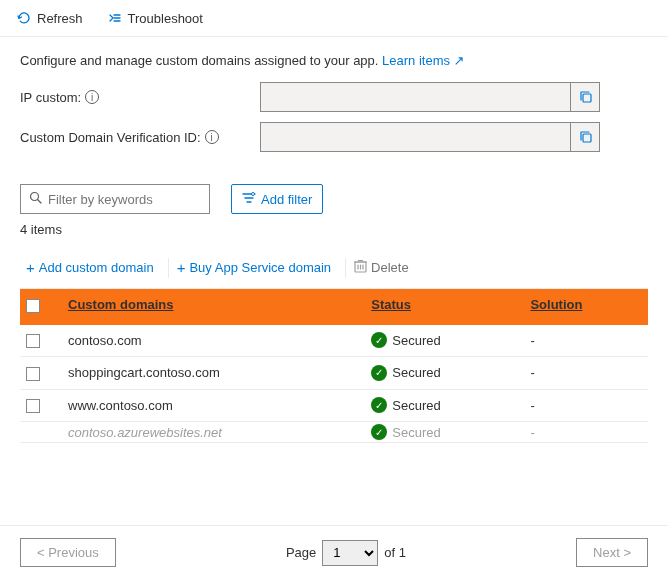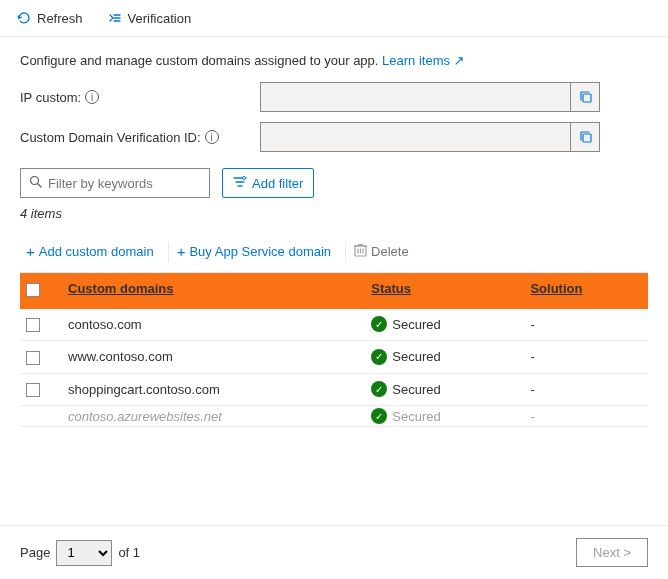--- a/index.html
+++ b/index.html
@@ -108,22 +108,22 @@
       display: flex;
       align-items: center;
       justify-content: center;
       color: #0078d4;
     }
 
     
     .filter-bar {
       display: flex;
       align-items: center;
-      gap: 12px;
-      margin: 16px 0 8px 0;
+      gap: 21px;
+      margin: 32px 0 8px 0;
     }
     .search-box {
       display: flex;
       align-items: center;
       border: 1px solid #8a8886;
       background: #fff;
       padding: 0 8px;
       height: 30px;
       width: 190px;
       gap: 6px;
@@ -147,21 +147,20 @@
       height: 30px;
       cursor: pointer;
       font-size: 13px;
       border-radius: 2px;
     }
 
     .items-count {
       font-size: 13px;
       color: #323130;
       margin-bottom: 10px;
-      font-style: italic;
     }
 
     
     .action-bar {
       display: flex;
       align-items: center;
       padding: 8px 0;
       border-bottom: 1px solid #edebe9;
       gap: 0;
       margin-bottom: 0;
@@ -315,21 +314,21 @@
     </button>
     <button class="toolbar-btn">
       <span class="toolbar-icon">
         <svg width="14" height="14" viewBox="0 0 14 14" fill="none">
           <path d="M2 10 L5 7 L2 4" stroke="#0078d4" stroke-width="1.3" fill="none" stroke-linecap="round" stroke-linejoin="round"></path>
           <line x1="6" y1="10" x2="12" y2="10" stroke="#0078d4" stroke-width="1.3" stroke-linecap="round"></line>
           <line x1="6" y1="7" x2="12" y2="7" stroke="#0078d4" stroke-width="1.3" stroke-linecap="round"></line>
           <line x1="6" y1="4" x2="12" y2="4" stroke="#0078d4" stroke-width="1.3" stroke-linecap="round"></line>
         </svg>
       </span>
-      <span>Verification</span>
+      <span>Troubleshoot</span>
     </button>
   </div>
 
   <div class="content">
 
     <p class="description">
       <span>Configure and manage custom domains assigned to your app.</span>&nbsp;<a href="#"><span>Learn items</span> ↗</a>
     </p>
 
     <div class="field-row">
@@ -435,60 +434,63 @@
           <span class="status-icon">✓</span>
           <span style="">Secured</span>
         </div>
       </td>
       <td style="">-</td>
     </tr>
           <tr>
       <td style="">
         <input type="checkbox" class="row-checkbox" style="">
       </td>
+      <td style="">shoppingcart.contoso.com</td>
+      <td>
+        <div class="status-cell">
+          <span class="status-icon">✓</span>
+          <span style="">Secured</span>
+        </div>
+      </td>
+      <td style="">-</td>
+    </tr>
+          <tr>
+      <td style="">
+        <input type="checkbox" class="row-checkbox" style="">
+      </td>
       <td style="">www.contoso.com</td>
       <td>
         <div class="status-cell">
           <span class="status-icon">✓</span>
           <span style="">Secured</span>
         </div>
       </td>
       <td style="">-</td>
     </tr>
           <tr>
-      <td style="">
-        <input type="checkbox" class="row-checkbox" style="">
-      </td>
-      <td style="">shoppingcart.contoso.com</td>
-      <td>
-        <div class="status-cell">
-          <span class="status-icon">✓</span>
-          <span style="">Secured</span>
-        </div>
-      </td>
-      <td style="">-</td>
-    </tr>
-          <tr>
       <td style="color:#a19f9d;">
         
       </td>
       <td style="color:#a19f9d;font-style:italic;">contoso.azurewebsites.net</td>
       <td>
         <div class="status-cell">
           <span class="status-icon">✓</span>
           <span style="color:#a19f9d;">Secured</span>
         </div>
       </td>
       <td style="color:#a19f9d;">-</td>
     </tr>
         </tbody>
     </table>
   </div>
 
   <div class="pagination">
+    <button class="pagination-btn disabled">
+      <span>&lt; Previous</span>
+    </button>
     <div class="pagination-center">
       <span>Page</span>
       <select class="page-select">
         <option value="1">1</option>
       </select>
       <span>of 1</span>
     </div>
     <button class="pagination-btn disabled">
       <span>Next &gt;</span>
     </button>

